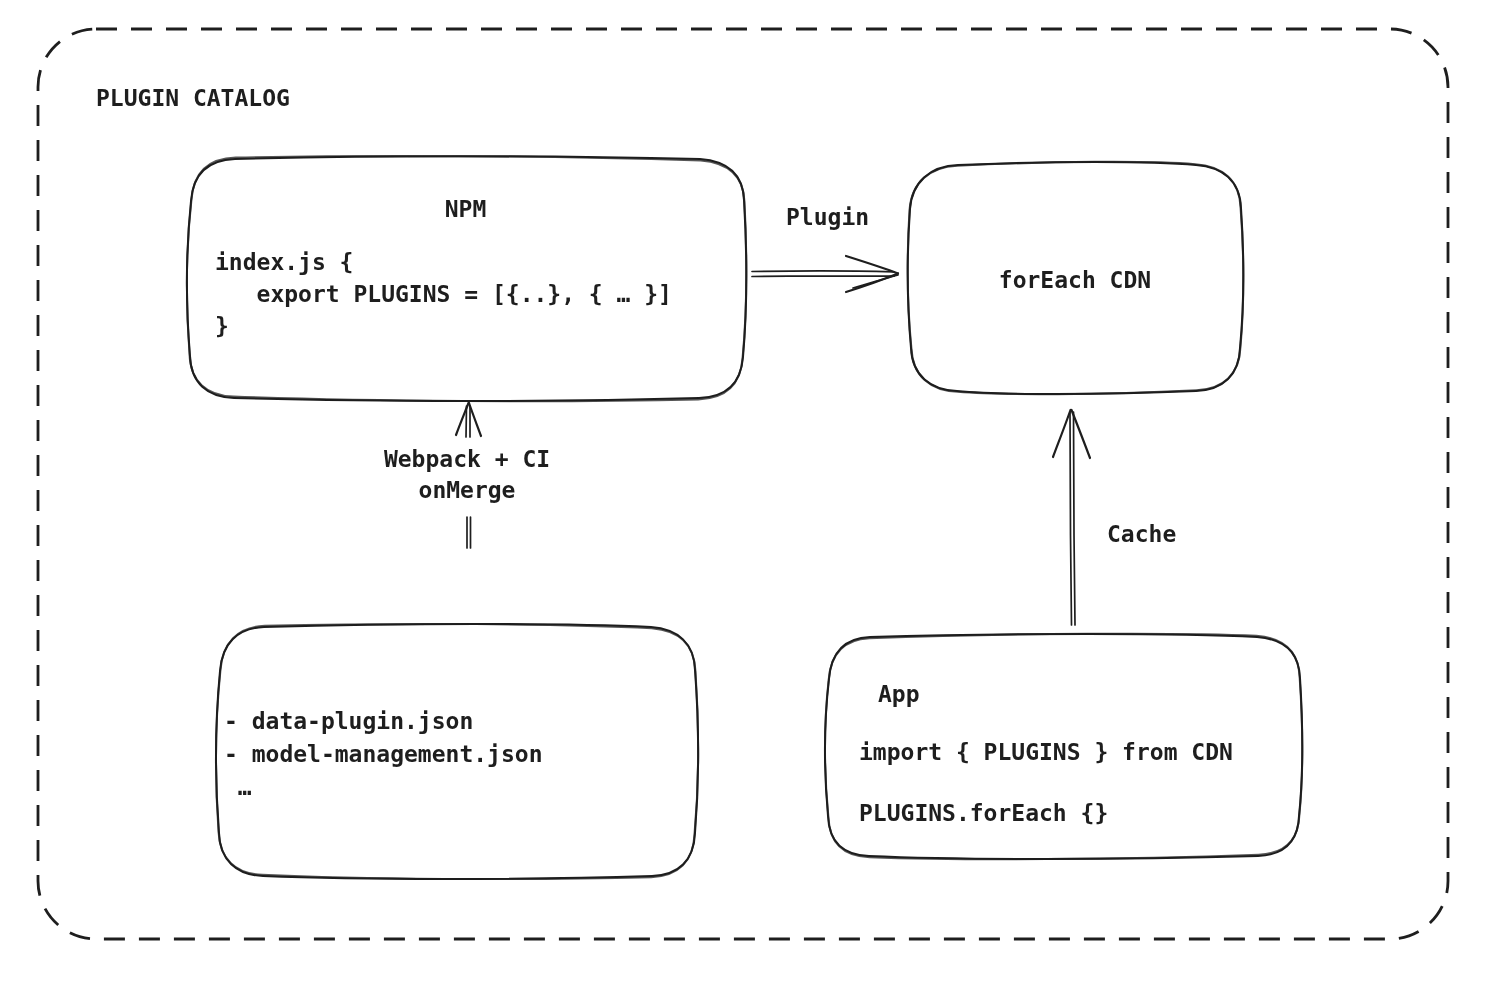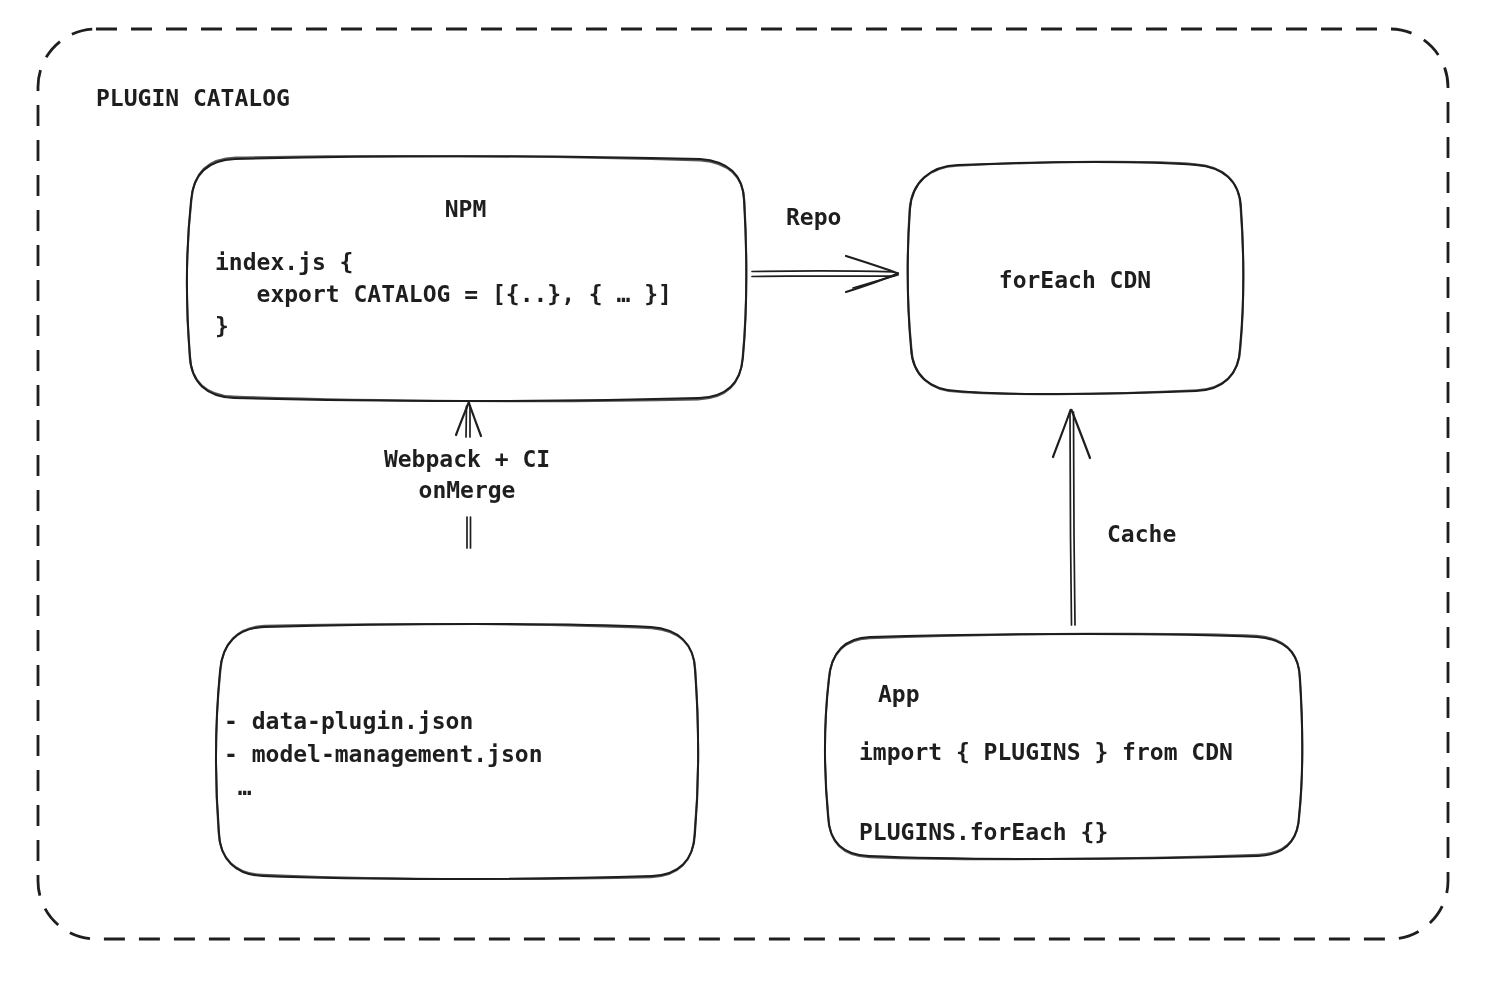--- a/index.html
+++ b/index.html
@@ -108,33 +108,33 @@
       <path class="line" d="M 1075 625 C 1074 555, 1073.5 480, 1073.5 412"></path>
       <path class="line2" d="M 1053 457 C 1059 441, 1066 423, 1070.5 410"></path>
       <path class="line2" d="M 1090 458 C 1084 442, 1077 424, 1071.5 410"></path>
     </g>
   </svg>
 
   <div class="t" style="left:96px; top:82px;">PLUGIN CATALOG</div>
 
   <div class="t small center" style="left:187px; top:193px; width:557px;">NPM</div>
   <div class="t small" style="left:215px; top:246px;">index.js {
-   export CATALOG = [{..}, { … }]
+   export PLUGINS = [{..}, { … }]
 }</div>
 
-  <div class="t" style="left:786px; top:201px;">Repo</div>
+  <div class="t" style="left:786px; top:201px;">Plugin</div>
 
   <div class="t center" style="left:908px; top:264px; width:334px;">forEach CDN</div>
 
   <div class="t center" style="left:317px; top:444px; width:300px; line-height:31px;">Webpack + CI
 onMerge</div>
 
   <div class="t" style="left:224px; top:705px; line-height:33px;">- data-plugin.json
 - model-management.json
  …</div>
 
   <div class="t" style="left:1107px; top:518px;">Cache</div>
 
   <div class="t" style="left:859px; top:678px;margin-left:19px;">App</div>
   <div class="t" style="left:859px; top:736px;">import { PLUGINS } from CDN</div>
-  <div class="t" style="left:859px; top:797px;margin-top:19px;">PLUGINS.forEach {}</div>
+  <div class="t" style="left:859px; top:797px;">PLUGINS.forEach {}</div>
 
 </div>
 
 </body></html>

